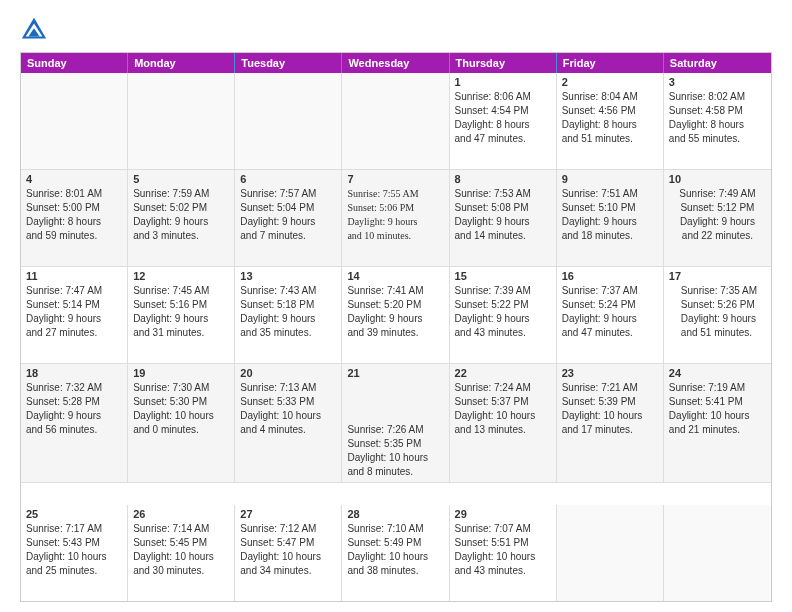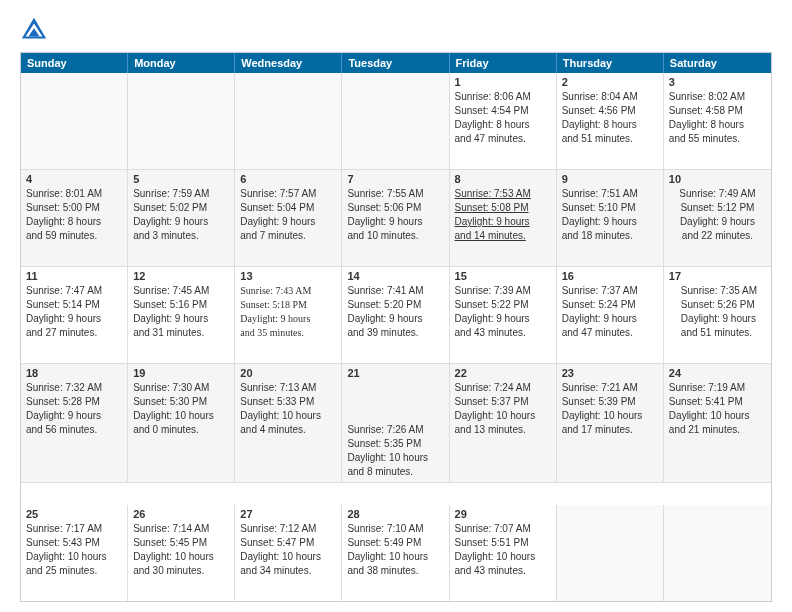--- a/index.html
+++ b/index.html
@@ -53,21 +53,21 @@
     }
     .calendar {
       flex: 1;
       display: flex;
       flex-direction: column;
       border: 1px solid #ccc;
     }
     .cal-header {
       display: grid;
       grid-template-columns: repeat(7, 1fr);
-      background: #0369a1;
+      background: #a21caf;
     }
     .cal-header-cell {
       color: #fff;
       font-size: 11px;
       font-weight: bold;
       padding: 4px 6px;
       text-align: left;
       border-right: 1px solid #4a8dd5;
     }
     .cal-header-cell:last-child { border-right: none; }
@@ -127,24 +127,24 @@
       <div class="main-title"></div>
       <div class="subtitle"></div>
     </div>
   </div>
 
   <div class="calendar">
     <div class="cal-header">
 
     <div class="cal-header-cell">Sunday</div>
         <div class="cal-header-cell">Monday</div>
+        <div class="cal-header-cell">Tuesday</div>
         <div class="cal-header-cell">Wednesday</div>
-        <div class="cal-header-cell">Tuesday</div>
+        <div class="cal-header-cell">Thursday</div>
         <div class="cal-header-cell">Friday</div>
-        <div class="cal-header-cell">Thursday</div>
         <div class="cal-header-cell">Saturday</div>
       </div>
     <div class="cal-body">
 
     <div class="cal-row">
           <div class="cal-cell empty"></div>
           <div class="cal-cell empty"></div>
           <div class="cal-cell empty"></div>
           <div class="cal-cell empty"></div>
           <div class="cal-cell">
@@ -186,28 +186,28 @@
           </div>
           <div class="cal-cell shaded">
             <span class="day-num">6</span>
             <div class="cell-text" style="white-space: pre-line;">Sunrise: 7:57 AM
 Sunset: 5:04 PM
 Daylight: 9 hours
 and 7 minutes.</div>
           </div>
           <div class="cal-cell shaded">
             <span class="day-num">7</span>
-            <div class="cell-text" style="white-space: pre-line;">Sunrise: 7:55 AM
+            <div class="cell-text" style="white-space: pre-line; font-family: Liberation Serif, serif;">Sunrise: 7:55 AM
 Sunset: 5:06 PM
 Daylight: 9 hours
 and 10 minutes.</div>
           </div>
           <div class="cal-cell shaded">
             <span class="day-num">8</span>
-            <div class="cell-text" style="white-space: pre-line; text-decoration: underline;">Sunrise: 7:53 AM
+            <div class="cell-text" style="white-space: pre-line;">Sunrise: 7:53 AM
 Sunset: 5:08 PM
 Daylight: 9 hours
 and 14 minutes.</div>
           </div>
           <div class="cal-cell shaded">
             <span class="day-num">9</span>
             <div class="cell-text" style="white-space: pre-line;">Sunrise: 7:51 AM
 Sunset: 5:10 PM
 Daylight: 9 hours
 and 18 minutes.</div>
@@ -230,21 +230,21 @@
           </div>
           <div class="cal-cell">
             <span class="day-num">12</span>
             <div class="cell-text" style="white-space: pre-line;">Sunrise: 7:45 AM
 Sunset: 5:16 PM
 Daylight: 9 hours
 and 31 minutes.</div>
           </div>
           <div class="cal-cell">
             <span class="day-num">13</span>
-            <div class="cell-text" style="white-space: pre-line; font-family: Liberation Serif, serif;">Sunrise: 7:43 AM
+            <div class="cell-text" style="white-space: pre-line;">Sunrise: 7:43 AM
 Sunset: 5:18 PM
 Daylight: 9 hours
 and 35 minutes.</div>
           </div>
           <div class="cal-cell">
             <span class="day-num">14</span>
             <div class="cell-text" style="white-space: pre-line;">Sunrise: 7:41 AM
 Sunset: 5:20 PM
 Daylight: 9 hours
 and 39 minutes.</div>

